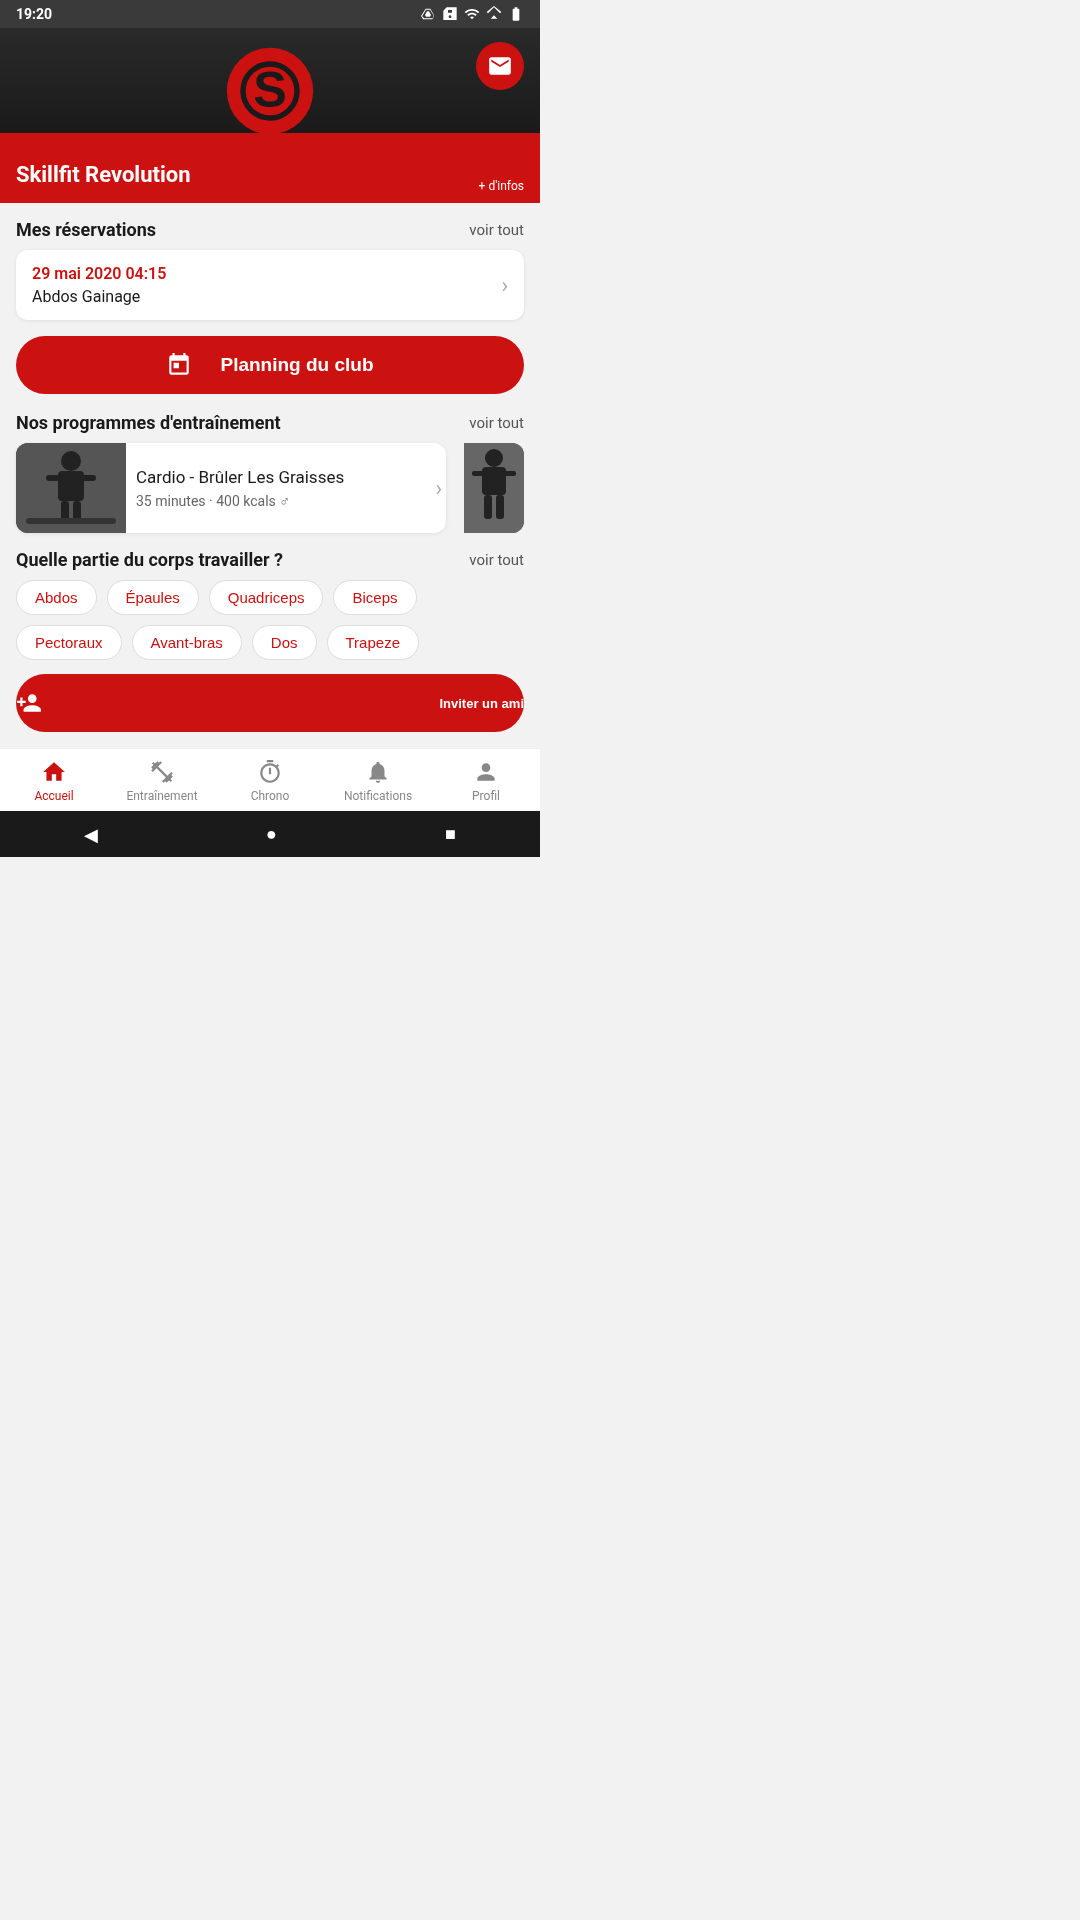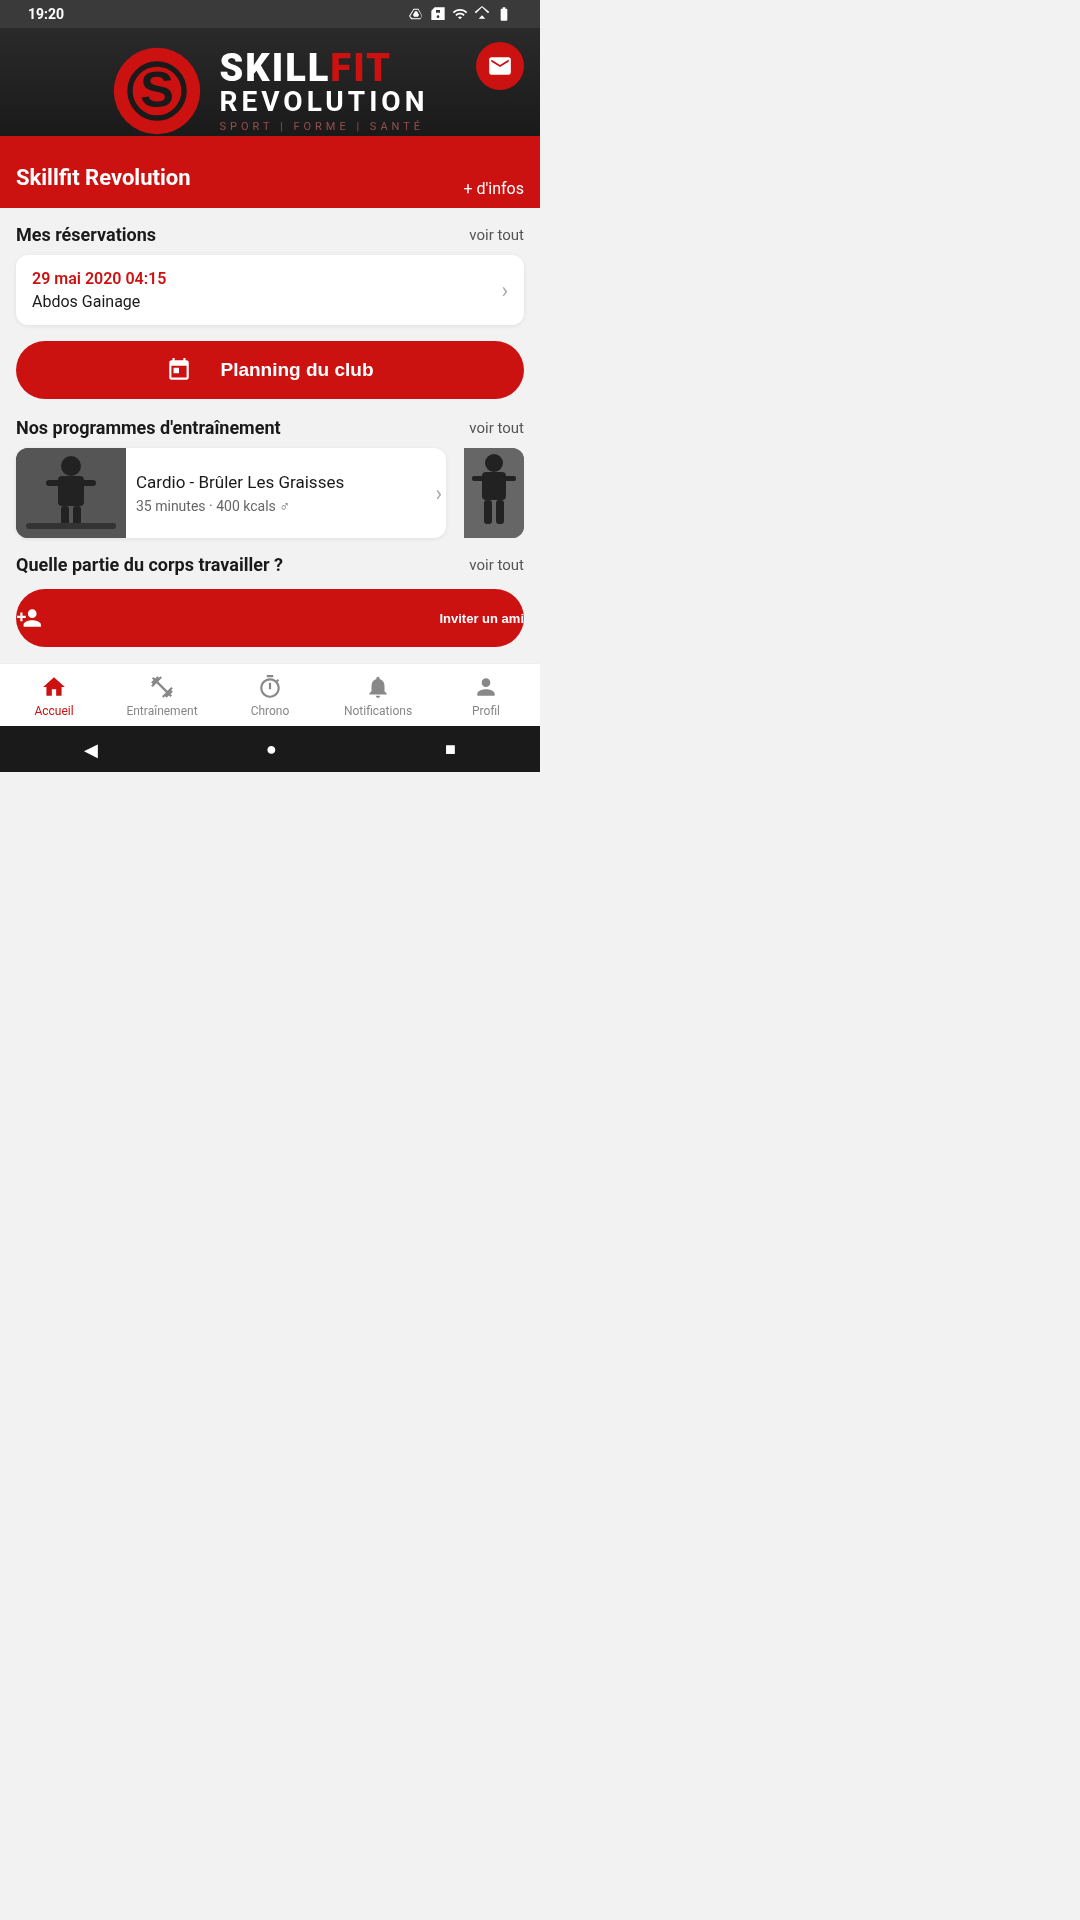--- a/index.html
+++ b/index.html
@@ -11,21 +11,21 @@
       background: #f2f2f2;
       overflow-x: hidden;
     }
 
     
     .status-bar {
       background: #3a3a3a;
       color: white;
       display: flex;
       justify-content: space-between;
-      padding: 6px 28px;
+      padding: 6px 16px;
       font-size: 14px;
       font-weight: 500;
     }
     .status-bar .time { font-weight: bold; }
     .status-icons { display: flex; gap: 6px; align-items: center; }
     .status-icons svg { width: 16px; height: 16px; fill: white; }
 
     
     .header {
       background: linear-gradient(180deg, #2a2a2a 0%, #1a1a1a 60%, #cc1111 60%, #cc1111 100%);
@@ -93,21 +93,21 @@
       margin: 0 -16px -14px -16px;
       padding-left: 16px;
     }
     .header-title {
       color: white;
       font-size: 22px;
       font-weight: 700;
     }
     .header-more {
       color: white;
-      font-size: 16px;
+      font-size: 12px;
       font-weight: 400;
       margin-top: 23px;
     }
 
     
     .main-content {
       background: #f2f2f2;
       padding: 16px 16px 0 16px;
     }
 
@@ -323,27 +323,20 @@
 </div>
 
 <div class="header">
   <div class="header-logo-area">
 
     <svg class="skillfit-logo-icon" viewBox="0 0 100 100" xmlns="http://www.w3.org/2000/svg">
       <circle cx="50" cy="50" r="48" fill="#cc1111"></circle>
       <text x="50" y="68" text-anchor="middle" font-size="56" font-weight="900" fill="#1a1a1a" font-family="Arial, sans-serif">S</text>
       <circle cx="50" cy="50" r="30" fill="none" stroke="#1a1a1a" stroke-width="6"></circle>
     </svg>
-    <div class="skillfit-text">
-      <div class="skillfit-brand">
-        <span class="skill">SKILL</span><span class="fit">FIT</span>
-      </div>
-      <div class="skillfit-revolution">REVOLUTION</div>
-      <div class="skillfit-tagline">SPORT | FORME | SANTÉ</div>
-    </div>
   </div>
   <button class="mail-button">
     <svg viewBox="0 0 24 24" xmlns="http://www.w3.org/2000/svg">
       <path d="M20 4H4c-1.1 0-2 .9-2 2v12c0 1.1.9 2 2 2h16c1.1 0 2-.9 2-2V6c0-1.1-.9-2-2-2zm0 4l-8 5-8-5V6l8 5 8-5v2z"></path>
     </svg>
   </button>
   <div class="header-bottom">
     <span class="header-title">Skillfit Revolution</span>
     <span class="header-more">+ d'infos</span>
   </div>
@@ -415,20 +408,30 @@
         </svg>
       </div>
     </div>
   </div>
 
   <div class="body-section">
     <div class="section-header">
       <span class="section-title">Quelle partie du corps travailler ?</span>
       <span class="section-link">voir tout</span>
     </div>
+    <div class="body-tags">
+      <button class="body-tag">Abdos</button>
+      <button class="body-tag">Épaules</button>
+      <button class="body-tag">Quadriceps</button>
+      <button class="body-tag">Biceps</button>
+      <button class="body-tag">Pectoraux</button>
+      <button class="body-tag">Avant-bras</button>
+      <button class="body-tag">Dos</button>
+      <button class="body-tag">Trapeze</button>
+    </div>
   </div>
 
   <button class="invite-button">
     <svg viewBox="0 0 24 24" xmlns="http://www.w3.org/2000/svg">
       <path d="M15 12c2.21 0 4-1.79 4-4s-1.79-4-4-4-4 1.79-4 4 1.79 4 4 4zm-9-2V7H4v3H1v2h3v3h2v-3h3v-2H6zm9 4c-2.67 0-8 1.34-8 4v2h16v-2c0-2.66-5.33-4-8-4z"></path>
     </svg>
     <span>Inviter un ami</span>
   </button>
 </div>
 

